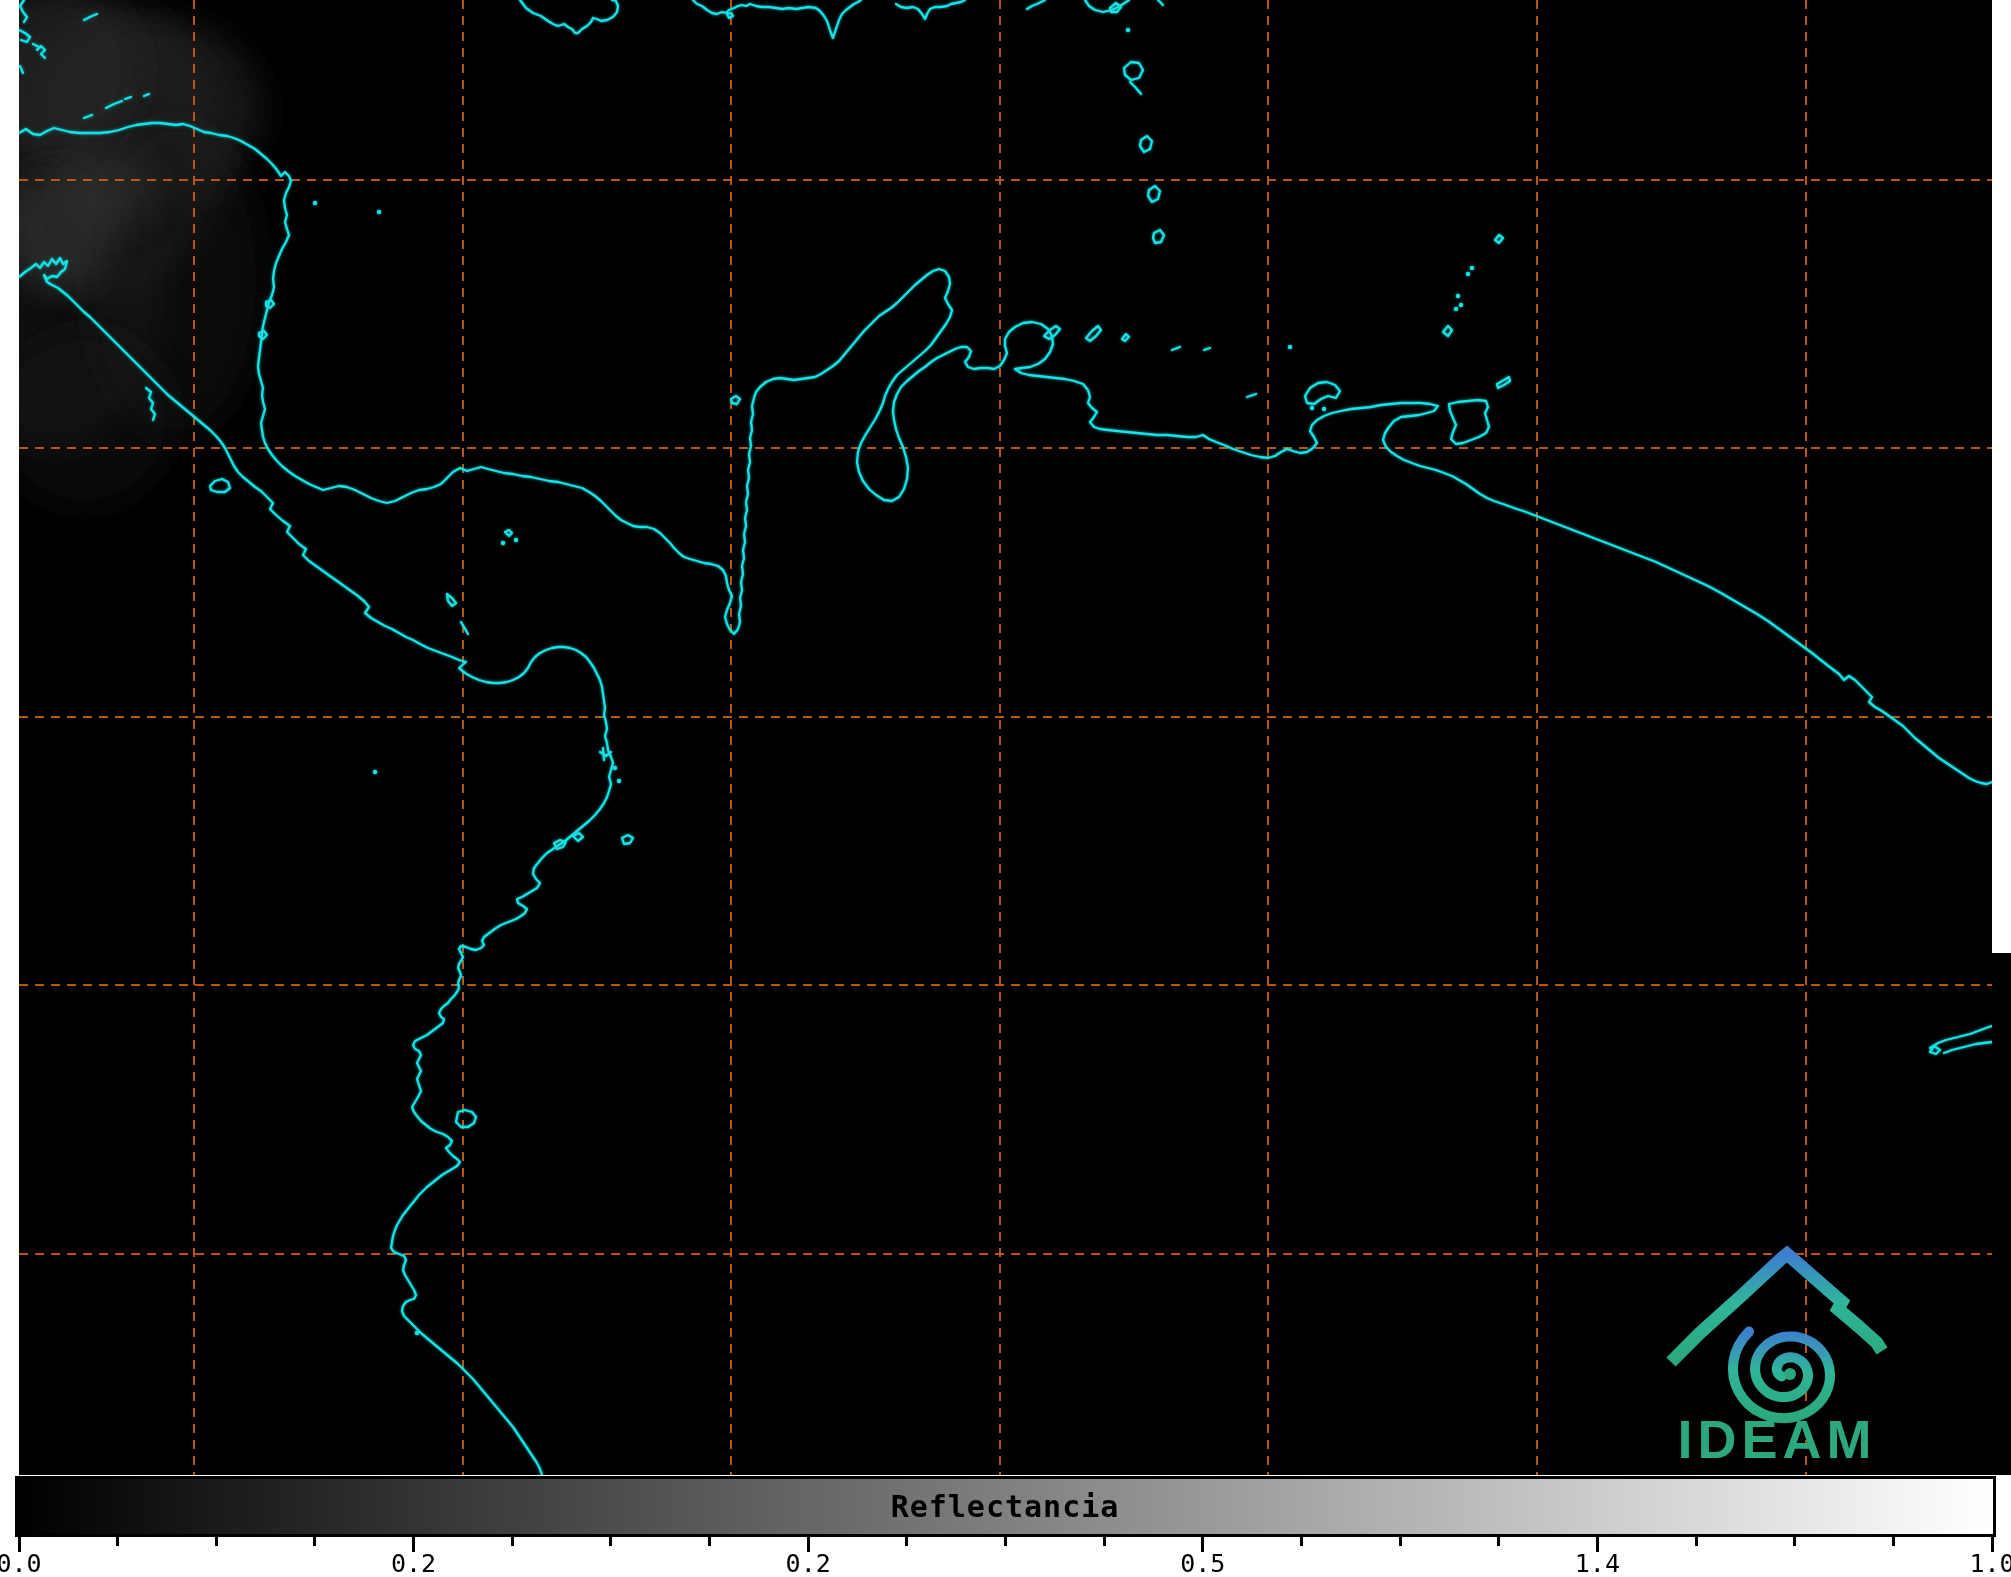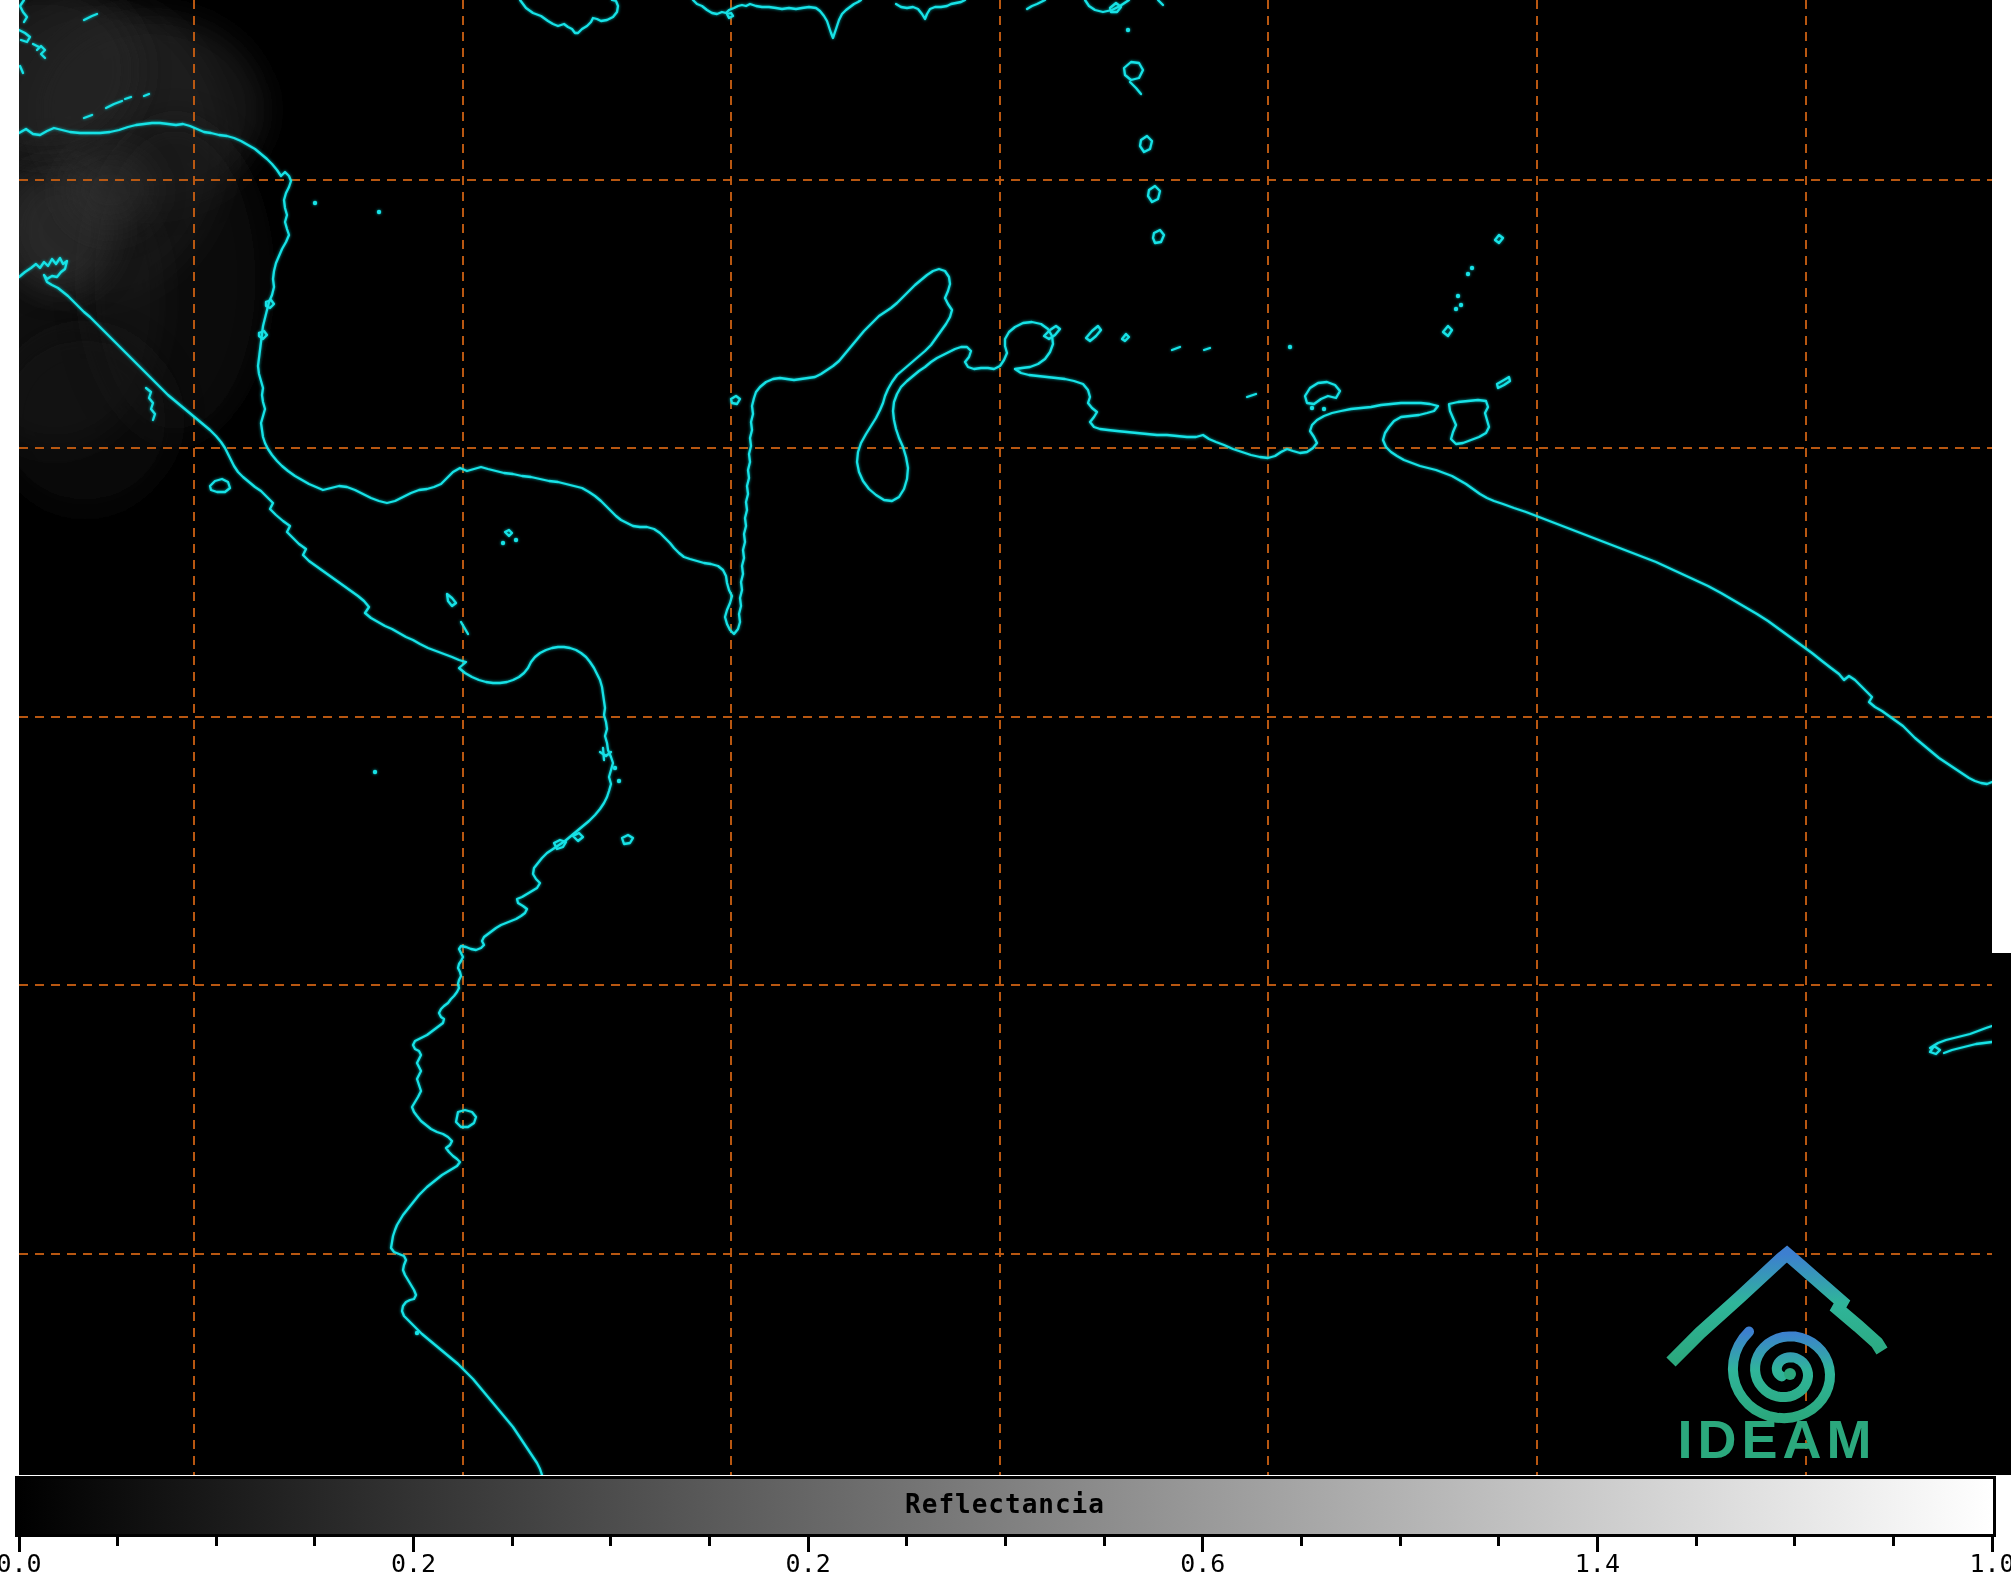--- a/index.html
+++ b/index.html
@@ -5,21 +5,21 @@
   html,body{margin:0;padding:0;background:#fff;}
   #stage{position:relative;width:2011px;height:1577px;background:#ffffff;overflow:hidden;
          font-family:"DejaVu Sans Mono","Liberation Mono",monospace;}
   #map-svg{position:absolute;left:0;top:0;}
   #map-title{position:absolute;top:46px;left:802px;transform:translateX(-50%);
     color:#ffffff;font-size:28px;letter-spacing:.5px;white-space:nowrap;}
   #colorbar{position:absolute;left:15px;top:1476px;width:1981px;height:61px;
     box-sizing:border-box;border:3px solid #000;
     background:linear-gradient(to right,#000000,#ffffff);}
   #cbar-label{position:absolute;top:1489px;left:1005px;transform:translateX(-50%);
-    color:#000;font-size:26px;font-weight:bold;letter-spacing:1px;}
+    color:#000;font-size:30px;font-weight:bold;letter-spacing:1px;}
   .tick{position:absolute;background:#000;width:3px;}
   .tick.major{height:15px;top:1537px;}
   .tick.minor{height:9px;top:1537px;}
   .tick-label{position:absolute;top:1549px;transform:translateX(-50%);
     color:#000;font-size:25px;white-space:nowrap;}
   #ideam-text{font-family:"Liberation Sans","DejaVu Sans",sans-serif;font-weight:bold;
     letter-spacing:5px;}
 </style>
 </head>
 <body>
@@ -163,21 +163,21 @@
       <div class="tick-label" style="left: 413.6px;">0.2</div>
       <div class="tick minor" style="left: 510.75px;"></div>
       <div class="tick minor" style="left: 609.4px;"></div>
       <div class="tick minor" style="left: 708.05px;"></div>
       <div class="tick major" style="left: 806.7px;"></div>
       <div class="tick-label" style="left: 808.2px;">0.2</div>
       <div class="tick minor" style="left: 905.35px;"></div>
       <div class="tick minor" style="left: 1004px;"></div>
       <div class="tick minor" style="left: 1102.65px;"></div>
       <div class="tick major" style="left: 1201.3px;"></div>
-      <div class="tick-label" style="left: 1202.8px;">0.6</div>
+      <div class="tick-label" style="left: 1202.8px;">0.5</div>
       <div class="tick minor" style="left: 1299.95px;"></div>
       <div class="tick minor" style="left: 1398.6px;"></div>
       <div class="tick minor" style="left: 1497.25px;"></div>
       <div class="tick major" style="left: 1595.9px;"></div>
       <div class="tick-label" style="left: 1597.4px;">1.4</div>
       <div class="tick minor" style="left: 1694.55px;"></div>
       <div class="tick minor" style="left: 1793.2px;"></div>
       <div class="tick minor" style="left: 1891.85px;"></div>
       <div class="tick major" style="left: 1990.5px;"></div>
       <div class="tick-label" style="left: 1992px;">1.0</div>

